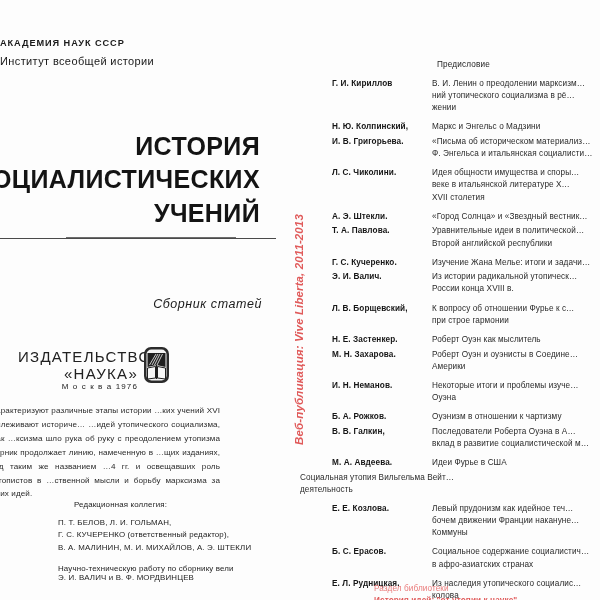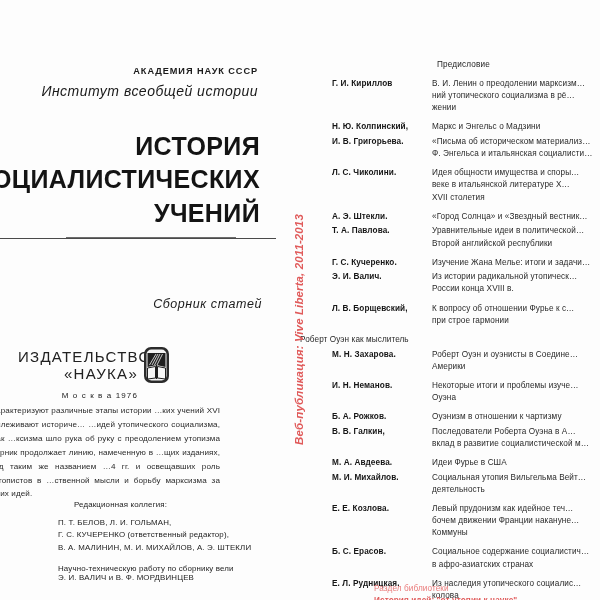--- a/index.html
+++ b/index.html
@@ -28,36 +28,34 @@
     left: 0; top: 0;
     width: 290px;
     height: 600px;
     overflow: hidden;
   }
 
   .imprint-head {
     position: absolute;
     left: 0;
     width: 258px;
-    text-align: right;
+    text-align: left;
     letter-spacing: .055em;
     color: #1a1a1a;
-    margin-top: 28px;
   }
   #academy-line {
     top: 38px;
     font-size: 9.2px;
     font-weight: bold;
     letter-spacing: .10em;
   }
   #institute-line {
     top: 55px;
-    font-size: 14px;
+    font-size: 11px;
     letter-spacing: .035em;
-    font-style: italic;
   }
 
   #book-title {
     position: absolute;
     left: -40px;
     top: 130px;
     width: 300px;
     text-align: right;
     font-weight: bold;
     font-size: 25px;
@@ -104,21 +102,20 @@
     top: 348px;
     width: 120px;
     text-align: right;
   }
   #publisher-name {
     font-size: 15px;
     letter-spacing: .085em;
     color: #212121;
   }
   #publisher-city {
-    margin-top: 9px;
     font-size: 8px;
     letter-spacing: .14em;
     color: #212121;
   }
 
   #nauka-logo {
     position: absolute;
     left: 143px;
     top: 346px;
     width: 27px;
@@ -338,20 +335,21 @@
             <div class="toc-author">Э. И. Валич.</div>
             <div class="toc-title">Из истории радикальной утопическ…
 России конца XVIII в.</div>
           </div>
           <div class="toc-row">
             <div class="toc-author">Л. В. Борщевский,</div>
             <div class="toc-title">К вопросу об отношении Фурье к с…
 при строе гармонии</div>
           </div>
           <div class="toc-row tight">
+            <div class="toc-author">Н. Е. Застенкер.</div>
             <div class="toc-title">Роберт Оуэн как мыслитель</div>
           </div>
           <div class="toc-row">
             <div class="toc-author">М. Н. Захарова.</div>
             <div class="toc-title">Роберт Оуэн и оуэнисты в Соедине…
 Америки</div>
           </div>
           <div class="toc-row">
             <div class="toc-author">И. Н. Неманов.</div>
             <div class="toc-title">Некоторые итоги и проблемы изуче…
@@ -364,21 +362,20 @@
           <div class="toc-row">
             <div class="toc-author">В. В. Галкин,</div>
             <div class="toc-title">Последователи Роберта Оуэна в А…
 вклад в развитие социалистической м…</div>
           </div>
           <div class="toc-row tight">
             <div class="toc-author">М. А. Авдеева.</div>
             <div class="toc-title">Идеи Фурье в США</div>
           </div>
           <div class="toc-row">
-            <div class="toc-author">М. И. Михайлов.</div>
             <div class="toc-title">Социальная утопия Вильгельма Вейт…
 деятельность</div>
           </div>
           <div class="toc-row">
             <div class="toc-author">Е. Е. Козлова.</div>
             <div class="toc-title">Левый прудонизм как идейное теч…
 бочем движении Франции накануне…
 Коммуны</div>
           </div>
           <div class="toc-row">

